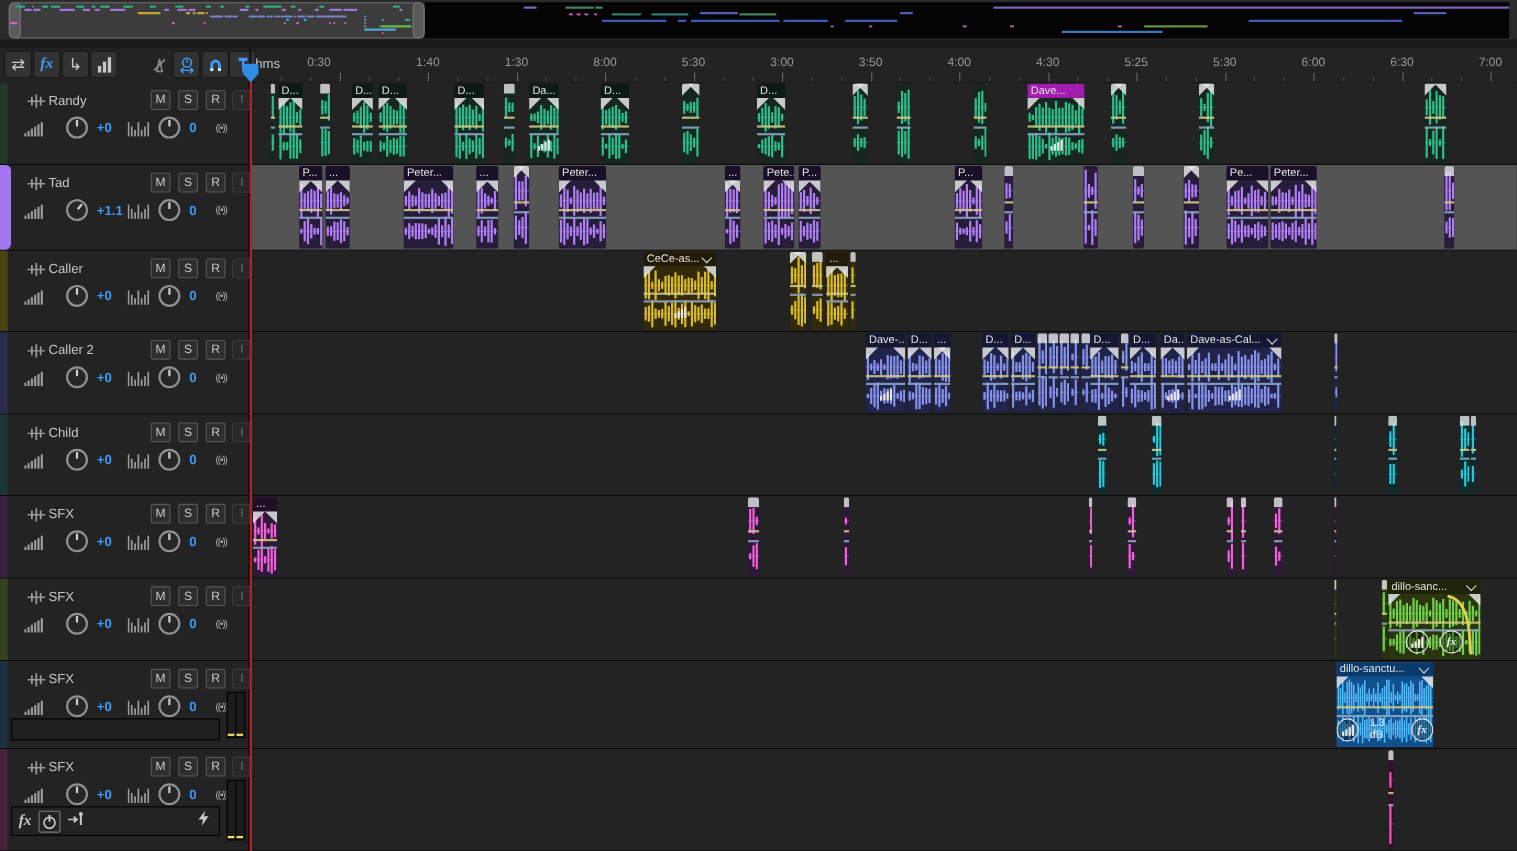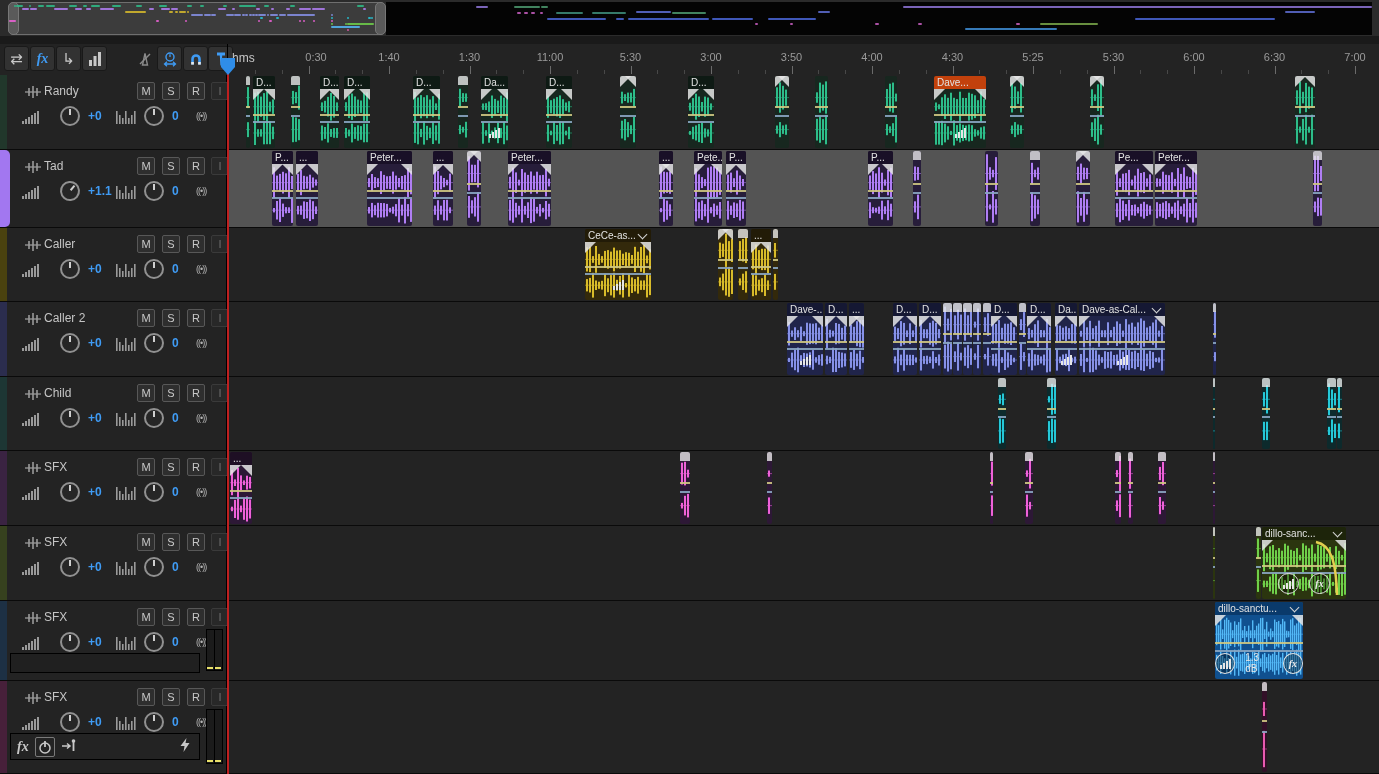--- a/index.html
+++ b/index.html
@@ -201,24 +201,24 @@
           <rect x="3.2" y="11" width="2.7" height="2.6" fill="#e8e8e8"></rect>
           <rect x="10.1" y="11" width="2.7" height="2.6" fill="#e8e8e8"></rect>
         </svg>
       </div>
       <div class="abs tbtn blue" style="left: 208px;">
         <svg width="16" height="16" viewBox="0 0 16 16" style="position: static;">
           <polygon points="4,1.5 12,1.5 12,4.5 9.2,4.5 8.6,14.5 7.4,14.5 6.8,4.5 4,4.5" fill="#3f9bf4"></polygon>
         </svg>
       </div>
       <div class="abs" style="left: 227px; top: 0px; width: 1px; height: 31px; background: rgb(0, 0, 0);"></div>
-      <div class="abs rlabel" style="left: 316px;">0:30</div>
+      <div class="abs rlabel" style="left: 290px;">0:30</div>
       <div class="abs rlabel" style="left: 388.998px;">1:40</div>
       <div class="abs rlabel" style="left: 469.497px;">1:30</div>
-      <div class="abs rlabel" style="left: 549.996px;">11:00</div>
+      <div class="abs rlabel" style="left: 549.996px;">8:00</div>
       <div class="abs rlabel" style="left: 630.495px;">5:30</div>
       <div class="abs rlabel" style="left: 710.994px;">3:00</div>
       <div class="abs rlabel" style="left: 791.493px;">3:50</div>
       <div class="abs rlabel" style="left: 871.992px;">4:00</div>
       <div class="abs rlabel" style="left: 952.491px;">4:30</div>
       <div class="abs rlabel" style="left: 1032.99px;">5:25</div>
       <div class="abs rlabel" style="left: 1113.49px;">5:30</div>
       <div class="abs rlabel" style="left: 1193.99px;">6:00</div>
       <div class="abs rlabel" style="left: 1274.49px;">6:30</div>
       <div class="abs rlabel" style="left: 1354.99px;">7:00</div>
@@ -608,21 +608,21 @@
           <rect x="4" y="50.3" width="2" height="6.6" fill="#2dbd8a"></rect>
           <rect x="7" y="6.6" width="2" height="30.1" fill="#2dbd8a"></rect>
           <rect x="7" y="47.2" width="2" height="12.9" fill="#2dbd8a"></rect>
           <rect x="10" y="17.6" width="2" height="7.9" fill="#2dbd8a"></rect>
           <rect x="10" y="40.7" width="2" height="25.8" fill="#2dbd8a"></rect>
         </svg>
         <div class="abs env" style="top: 30px; background: rgb(207, 200, 130);"></div>
         <div class="abs env" style="top: 39px; background: rgb(138, 166, 194);"></div>
       </div>
       <div class="abs clip" style="left: 706px; width: 52px; height: 72px; background: rgb(23, 39, 31);">
-        <div class="abs clip-hdr" style="background: #c2410c;">Dave...</div>
+        <div class="abs clip-hdr" style="background: #a21caf;">Dave...</div>
         <svg width="52" height="72" viewBox="0 0 52 72" style="position: absolute; left: 0px; top: 0px;">
           <rect x="0" y="30.2" width="52" height="1" fill="#2dbd8a" opacity=".55"></rect>
           <rect x="0" y="56.5" width="52" height="1" fill="#2dbd8a" opacity=".55"></rect>
           <rect x="1" y="26.5" width="2" height="8.3" fill="#2dbd8a"></rect>
           <rect x="1" y="45.2" width="2" height="23.5" fill="#2dbd8a"></rect>
           <rect x="4" y="28.3" width="2" height="4.9" fill="#2dbd8a"></rect>
           <rect x="4" y="45.4" width="2" height="23.2" fill="#2dbd8a"></rect>
           <rect x="7" y="21.3" width="2" height="18.7" fill="#2dbd8a"></rect>
           <rect x="7" y="44.8" width="2" height="24.4" fill="#2dbd8a"></rect>
           <rect x="10" y="18.3" width="2" height="24.7" fill="#2dbd8a"></rect>

